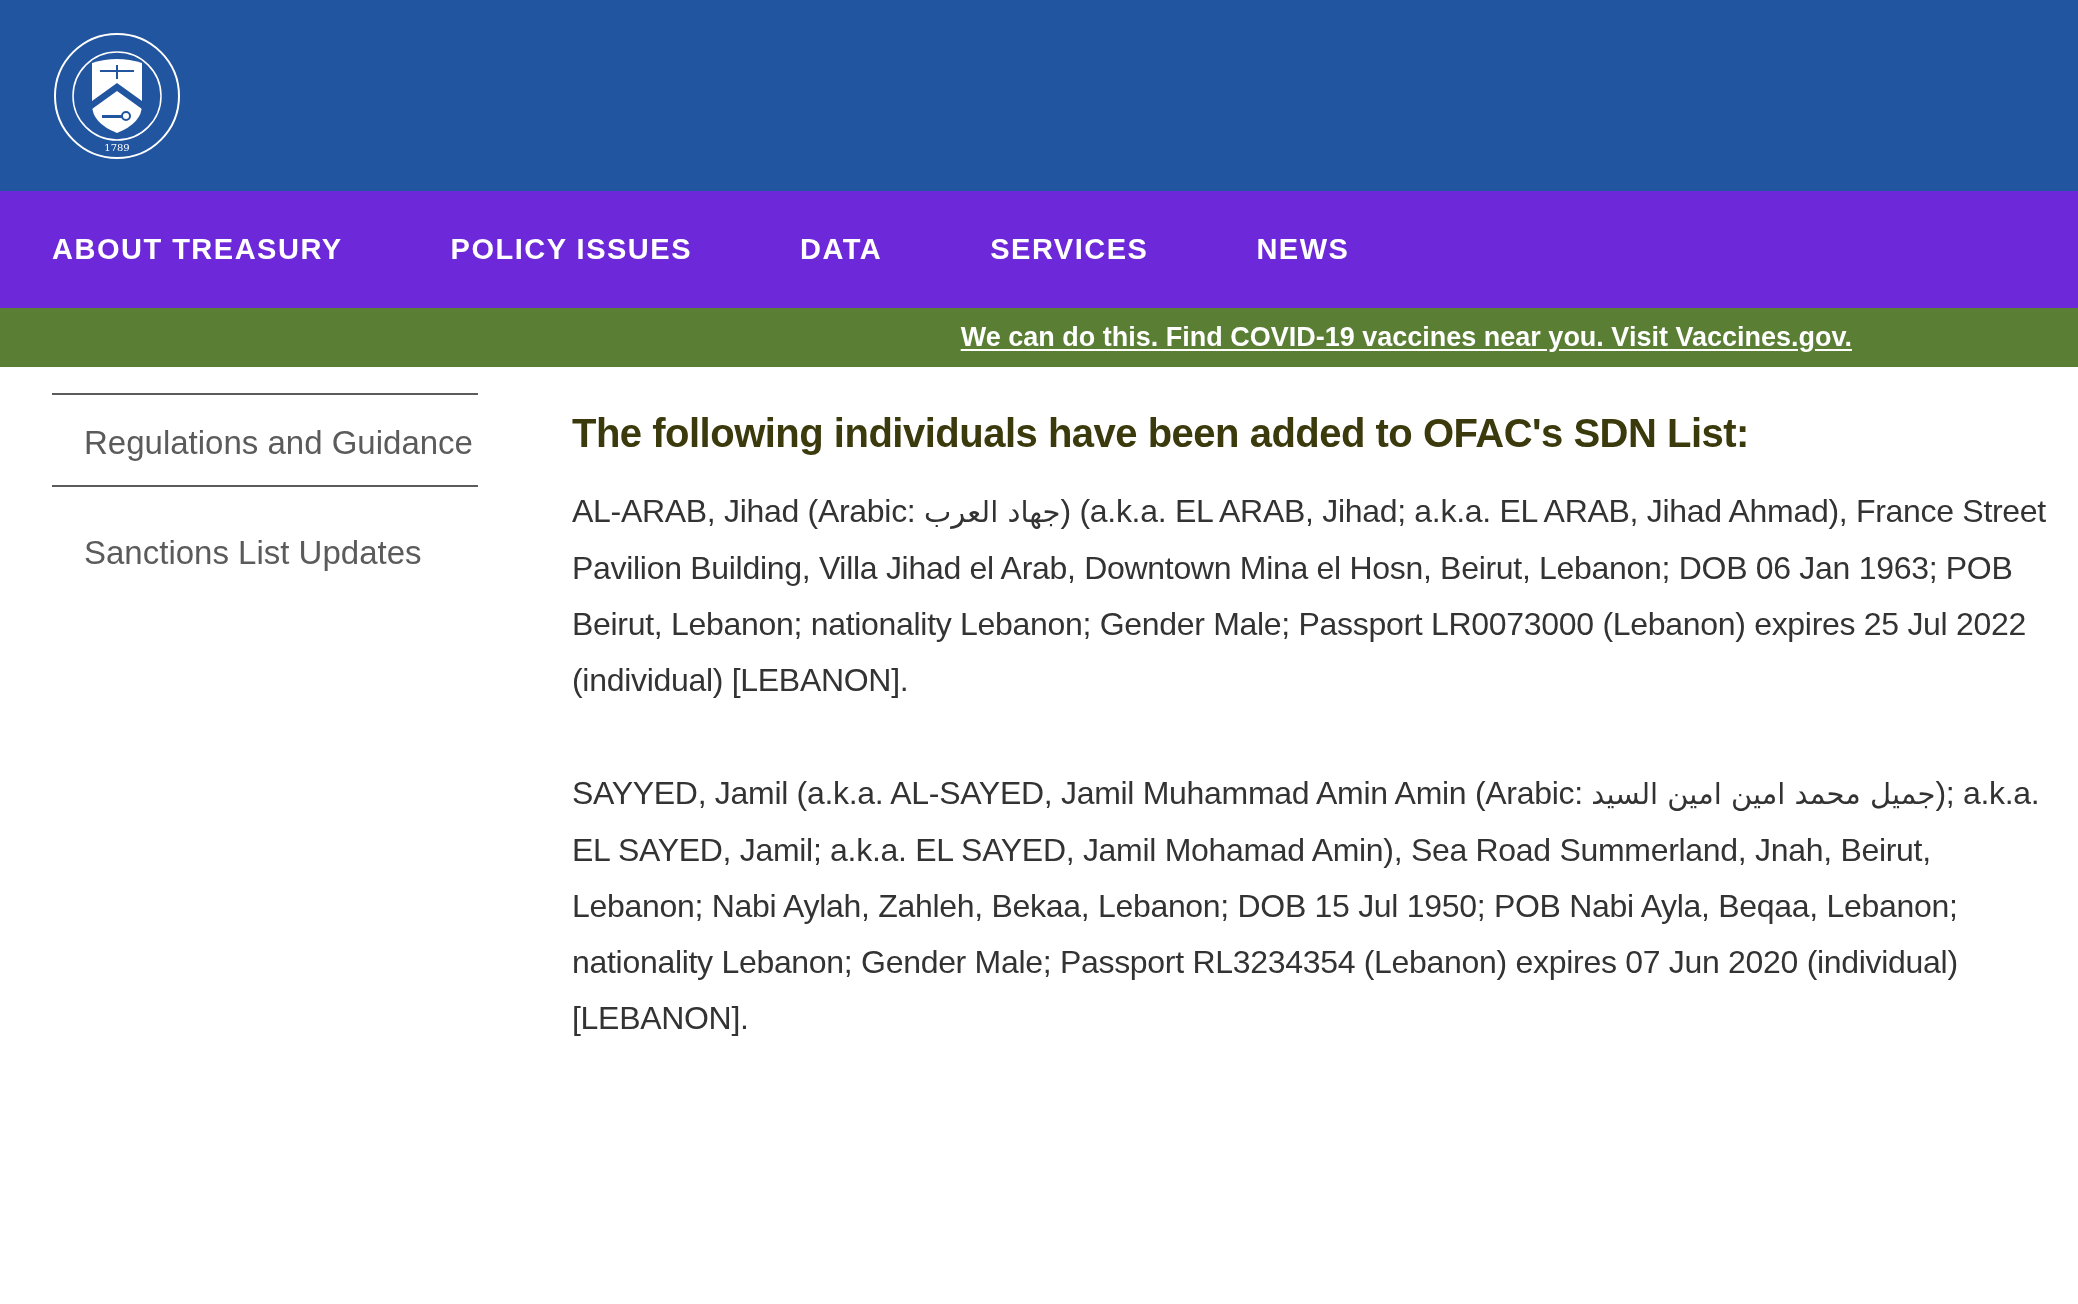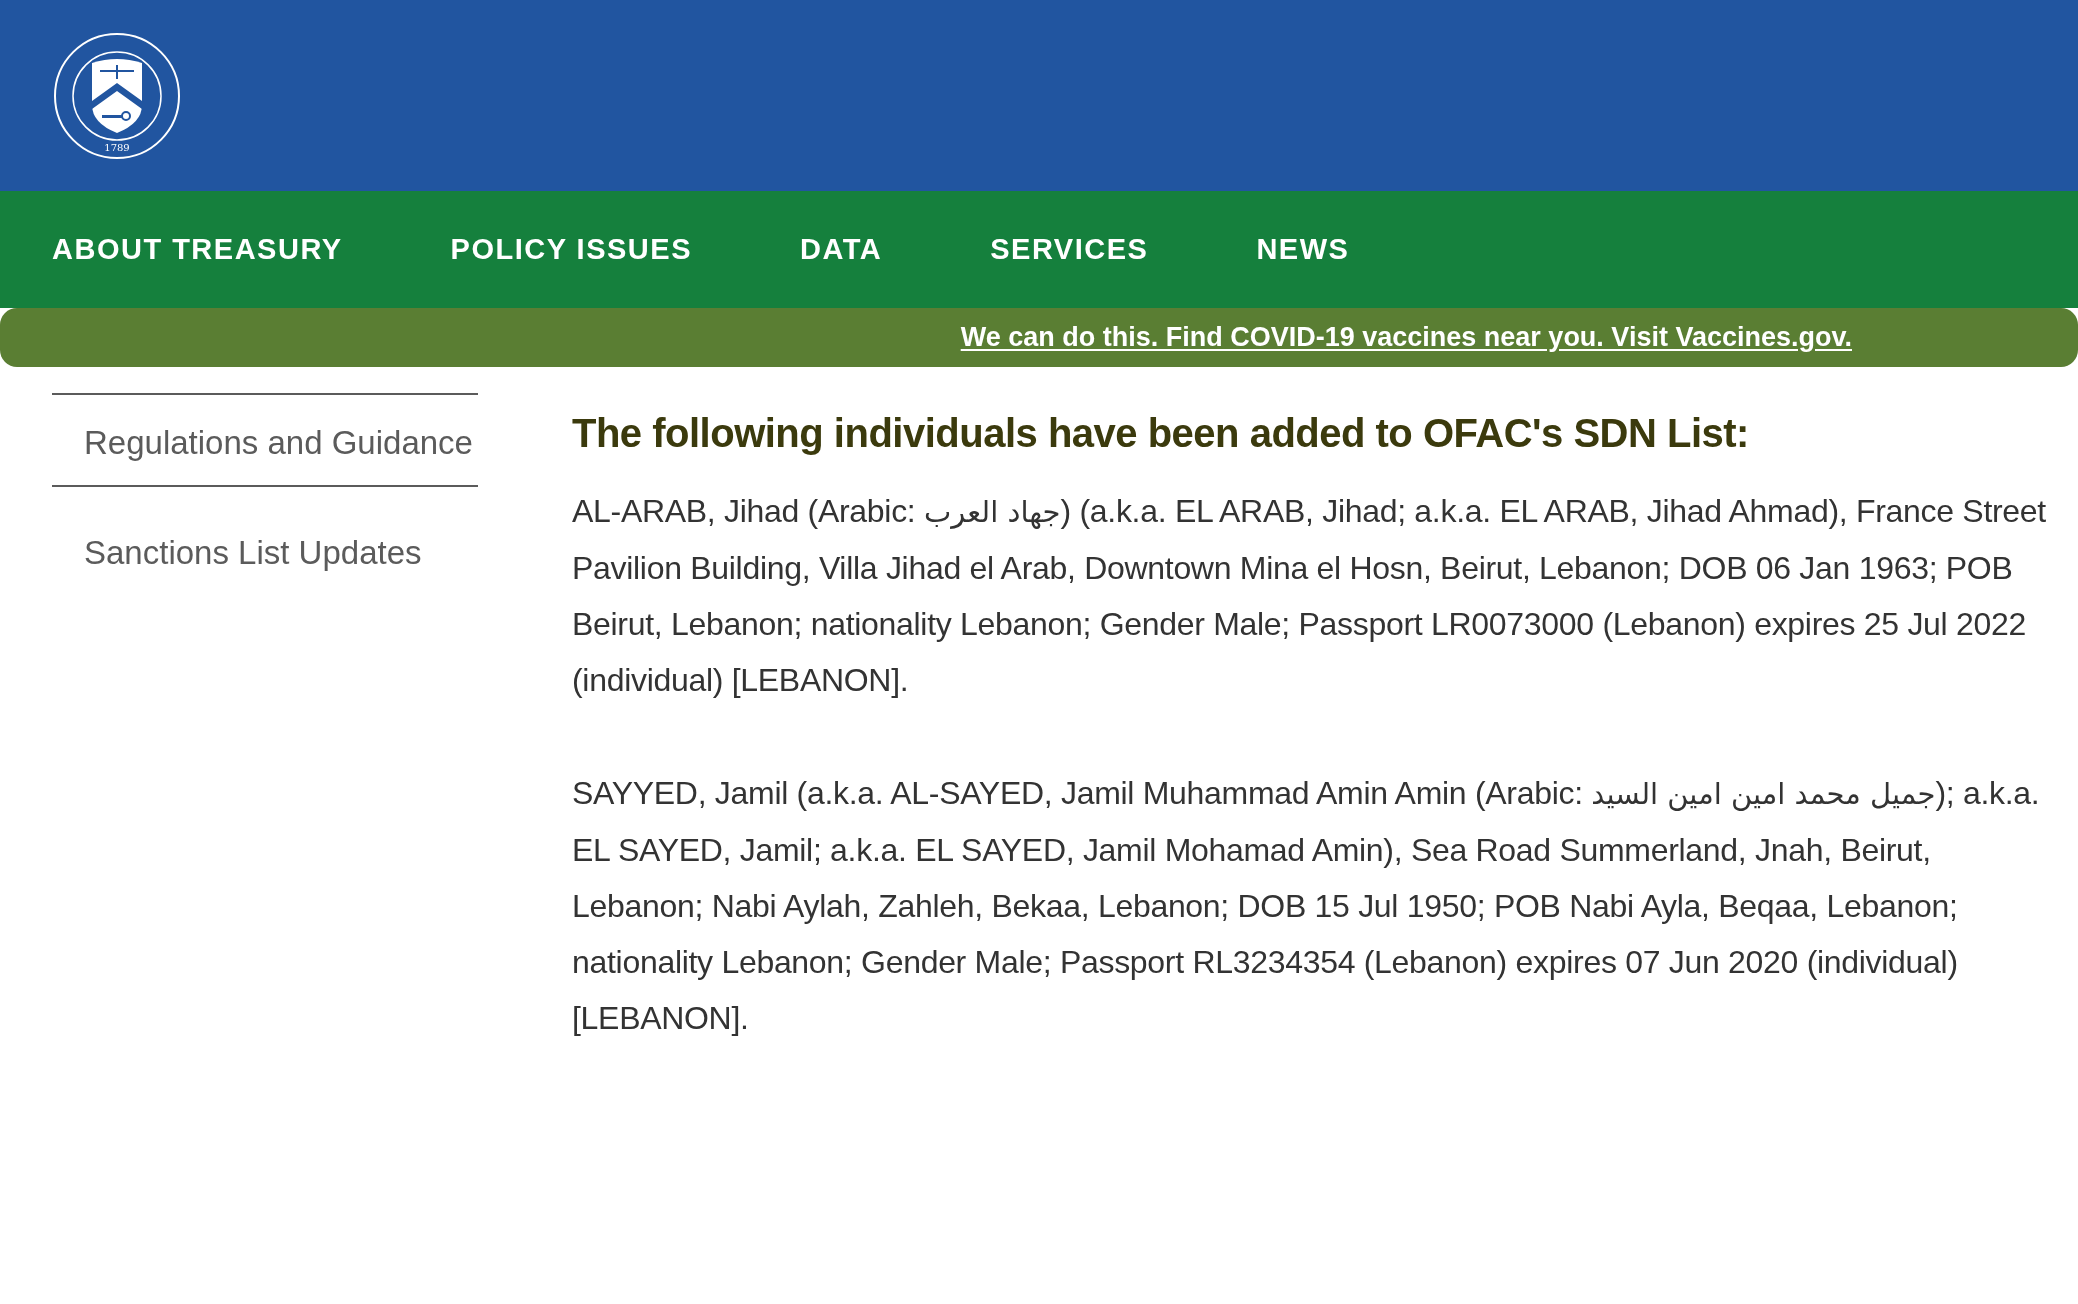--- a/index.html
+++ b/index.html
@@ -14,33 +14,33 @@
       display: flex; align-items: center;
       padding-left: 52px; box-sizing: border-box;
     }
     .seal { width: 130px; height: 130px; margin-right: 32px; }
     .site-title {
       font-family: "DejaVu Serif", "Liberation Serif", serif;
       color: #ffffff; font-size: 62px; letter-spacing: -1px;
       font-weight: normal; margin-top: 4px;
     }
     .mainnav {
-      height: 117px; background: #15803d;
+      height: 117px; background: #6d28d9;
       display: flex; align-items: center;
       padding-left: 52px; box-sizing: border-box;
     }
     .mainnav a {
       color: #ffffff; text-decoration: none;
       font-weight: bold; font-size: 29px; letter-spacing: 1.5px;
       margin-right: 108px;
     }
     .covid-bar {
       height: 59px; background: #5a7e33;
       display: flex; align-items: center; justify-content: flex-end;
-      padding-right: 226px; box-sizing: border-box; border-radius: 17px;
+      padding-right: 226px; box-sizing: border-box;
     }
     .covid-bar a {
       color: #ffffff; font-weight: bold; font-size: 27px;
       text-decoration: underline; text-underline-offset: 3px;
     }
     .content { position: relative; }
     .sidebar {
       position: absolute; left: 52px; top: 26px; width: 426px;
     }
     .sidebar .divider { height: 2px; background: #5b5b5b; }

